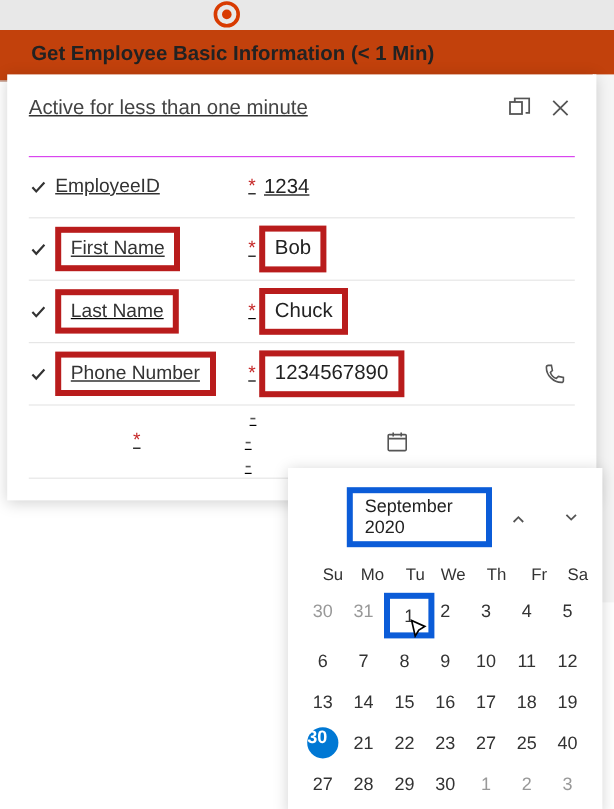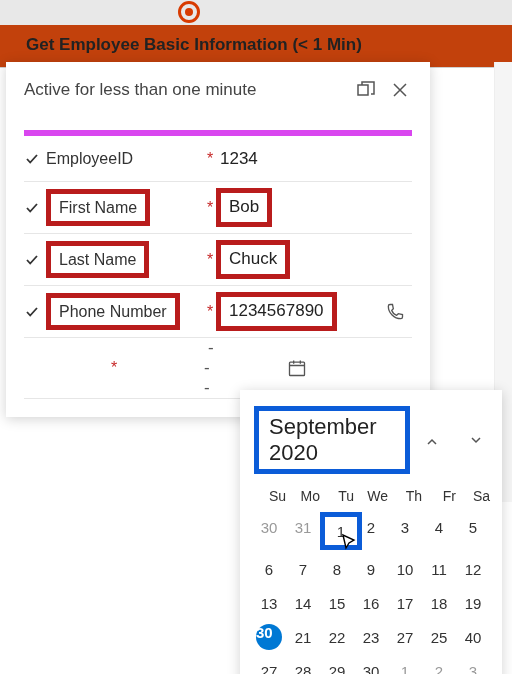--- a/index.html
+++ b/index.html
@@ -47,23 +47,24 @@
     top: 62px;
     width: 18px;
     height: 440px;
     background: #f5f5f5;
     border-left: 1px solid #eee;
   }
   .flyout {
     position: absolute;
     left: 6px;
     top: 62px;
-    width: 424px;
+    width: 491px;
     background: #fff;
     box-shadow: 0 2px 12px rgba(0,0,0,0.18);
+    text-decoration: underline;
   }
   .flyout-header {
     display: flex;
     align-items: center;
     padding: 16px 18px 18px 18px;
     color: #444;
     font-size: 17px;
   }
   .flyout-title { flex: 1; }
   .icon-btn {
@@ -74,21 +75,21 @@
     cursor: pointer;
   }
   .fields { padding: 10px 18px 18px 18px; }
   .row {
     display: grid;
     grid-template-columns: 180px 12px 1fr 34px;
     align-items: center;
     border-bottom: 1px solid #e6e6e6;
     min-height: 52px;
   }
-  .row:first-child { border-top: 6px solid #d946ef; }
+  .row:first-child { border-top: 1px solid #d946ef; }
   .label-cell {
     display: flex;
     align-items: center;
     gap: 6px;
     color: #333;
     font-size: 16px;
     padding: 6px 0;
   }
   .check {
     width: 16px; height: 16px;
@@ -125,22 +126,23 @@
     padding: 8px 6px 10px 6px;
   }
   .cal-head {
     display: flex;
     align-items: center;
     padding: 8px 8px 10px 8px;
   }
   .cal-month {
     border: 5px solid #0b5cd8;
     padding: 3px 10px;
-    font-size: 22px;
+    font-size: 15px;
     color: #222;
+    margin-left: 35px;
   }
   .cal-nav {
     margin-left: auto;
     display: flex;
     gap: 10px;
     color: #888;
   }
   .cal-nav .icon-btn { width:24px;height:24px; }
   .cal-grid {
     display: grid;

